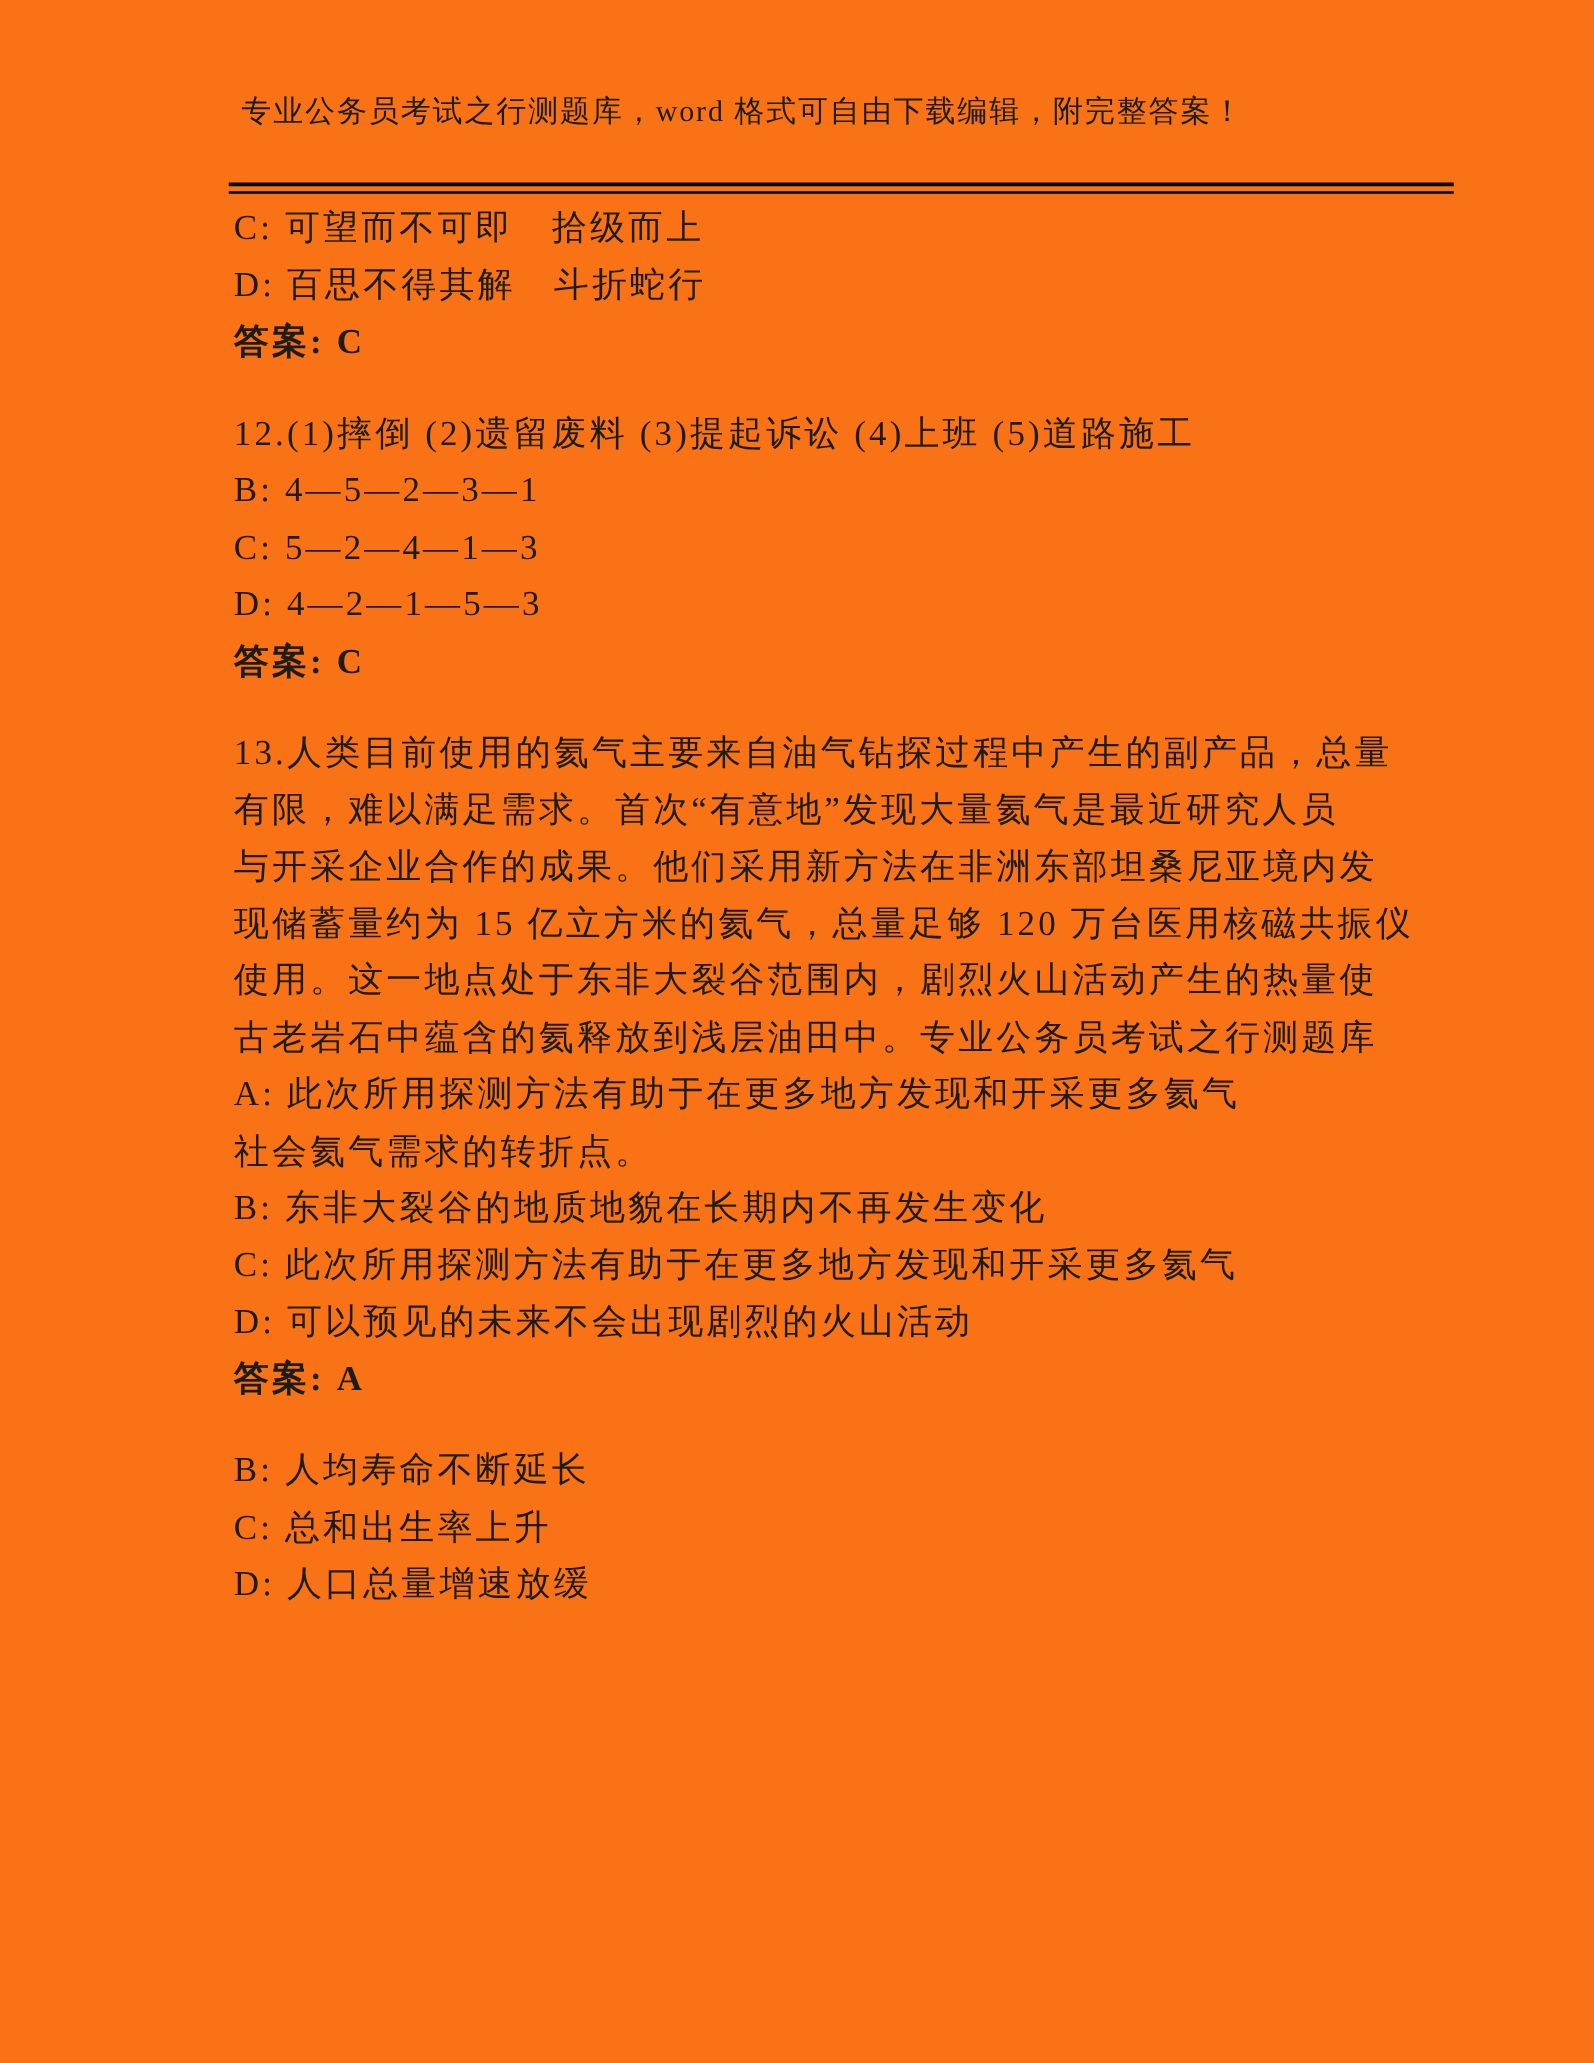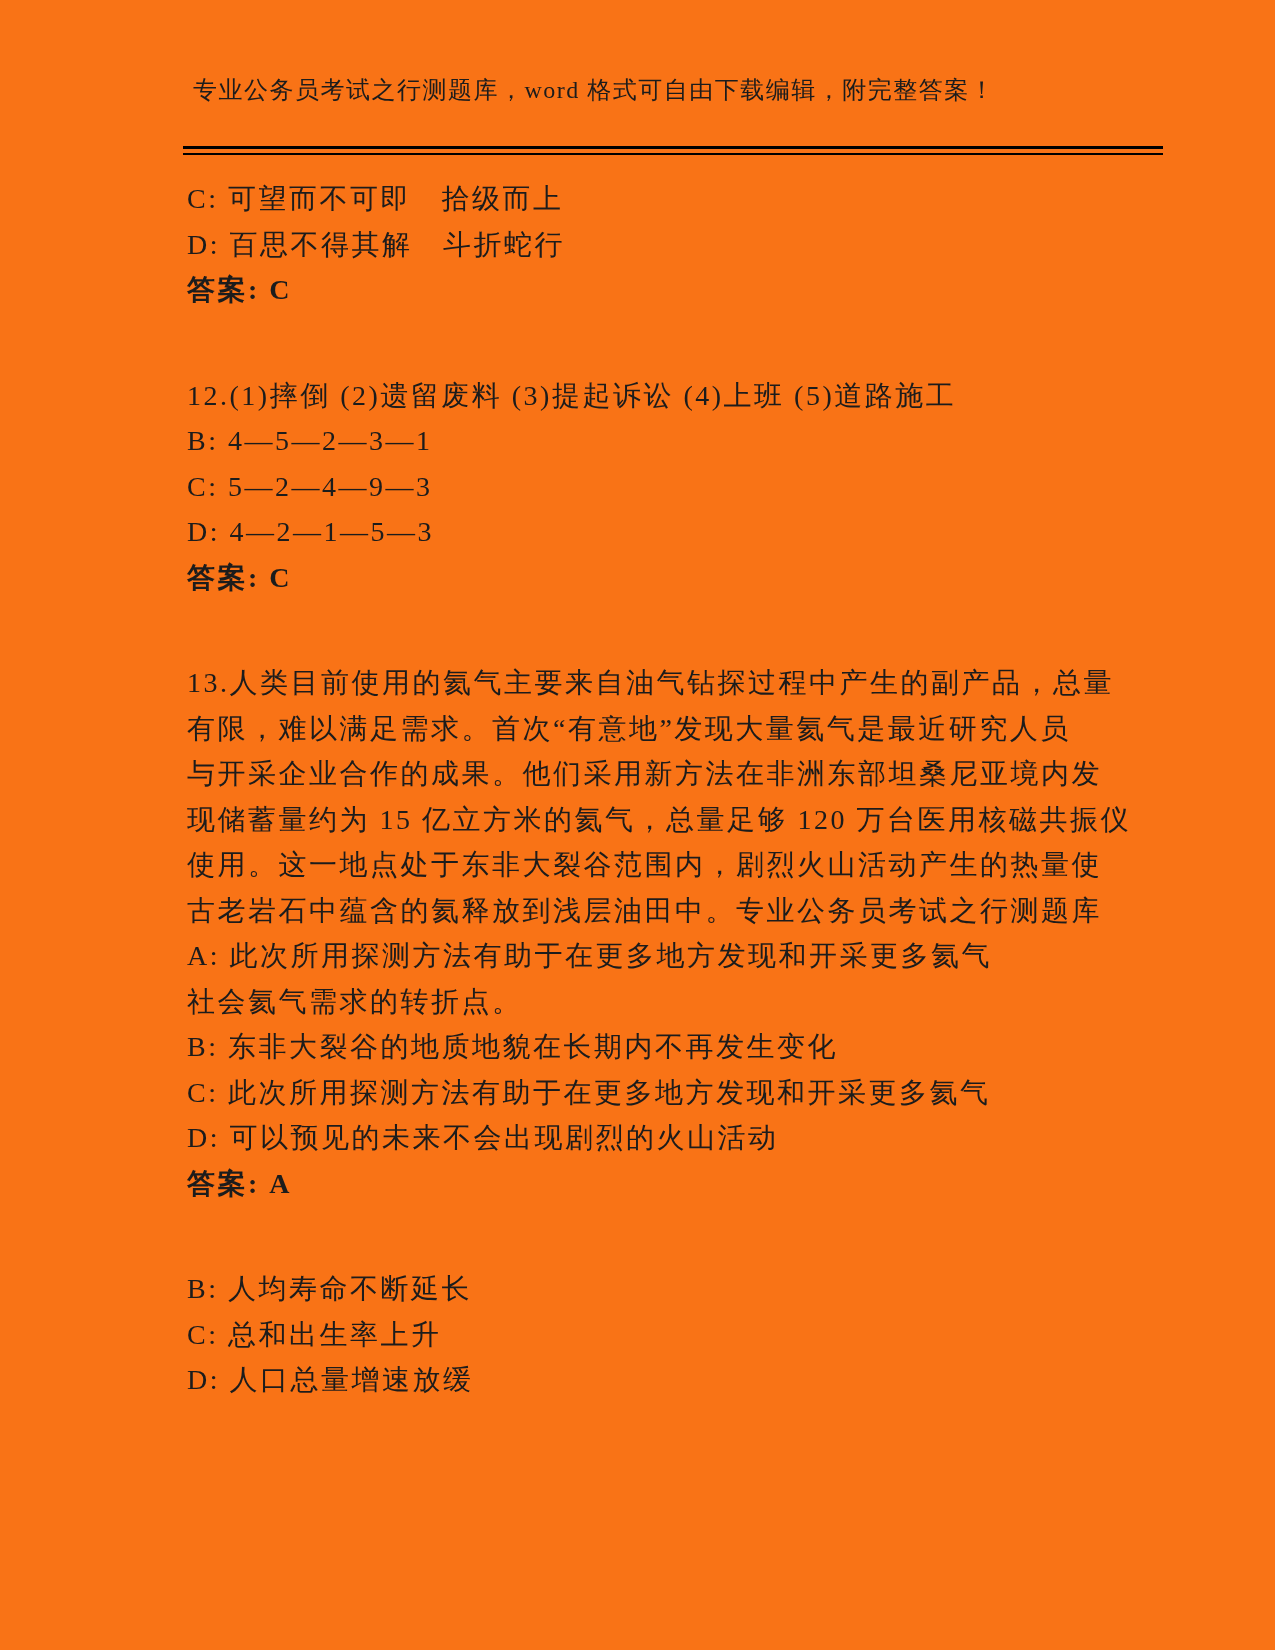--- a/index.html
+++ b/index.html
@@ -31,25 +31,25 @@
     left: 183px;
     top: 146px;
     width: 980px;
     height: 4px;
     border-top: 3px solid #000000;
     border-bottom: 2px solid #000000;
   }
   .content {
     position: absolute;
     left: 187px;
-    top: 176px;
+    top: 160px;
     width: 1000px;
   }
   .block + .block {
-    margin-top: 60px;
+    margin-top: 28px;
   }
   .line {
     font-size: 28px;
     line-height: 45.5px;
     letter-spacing: 2.5px;
     white-space: pre;
   }
   .answer {
     font-weight: bold;
   }
@@ -66,21 +66,21 @@
 
     <div class="block">
       <div class="line">C: 可望而不可即　拾级而上</div>
       <div class="line">D: 百思不得其解　斗折蛇行</div>
       <div class="line answer">答案: C</div>
     </div>
 
     <div class="block">
       <div class="line">12.(1)摔倒 (2)遗留废料 (3)提起诉讼 (4)上班 (5)道路施工</div>
       <div class="line">B: 4—5—2—3—1</div>
-      <div class="line">C: 5—2—4—9—3</div>
+      <div class="line">C: 5—2—4—1—3</div>
       <div class="line">D: 4—2—1—5—3</div>
       <div class="line answer">答案: C</div>
     </div>
 
     <div class="block">
       <div class="line">13.人类目前使用的氦气主要来自油气钻探过程中产生的副产品，总量</div>
       <div class="line">有限，难以满足需求。首次“有意地”发现大量氦气是最近研究人员</div>
       <div class="line">与开采企业合作的成果。他们采用新方法在非洲东部坦桑尼亚境内发</div>
       <div class="line">现储蓄量约为 15 亿立方米的氦气，总量足够 120 万台医用核磁共振仪</div>
       <div class="line">使用。这一地点处于东非大裂谷范围内，剧烈火山活动产生的热量使</div>

